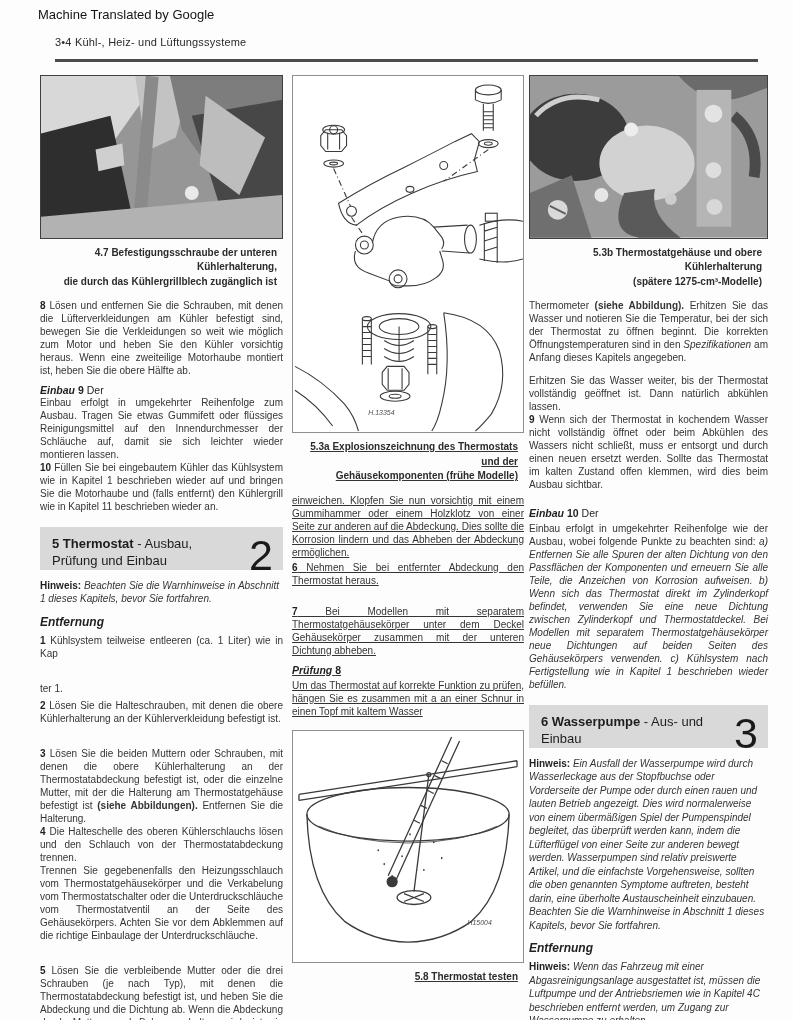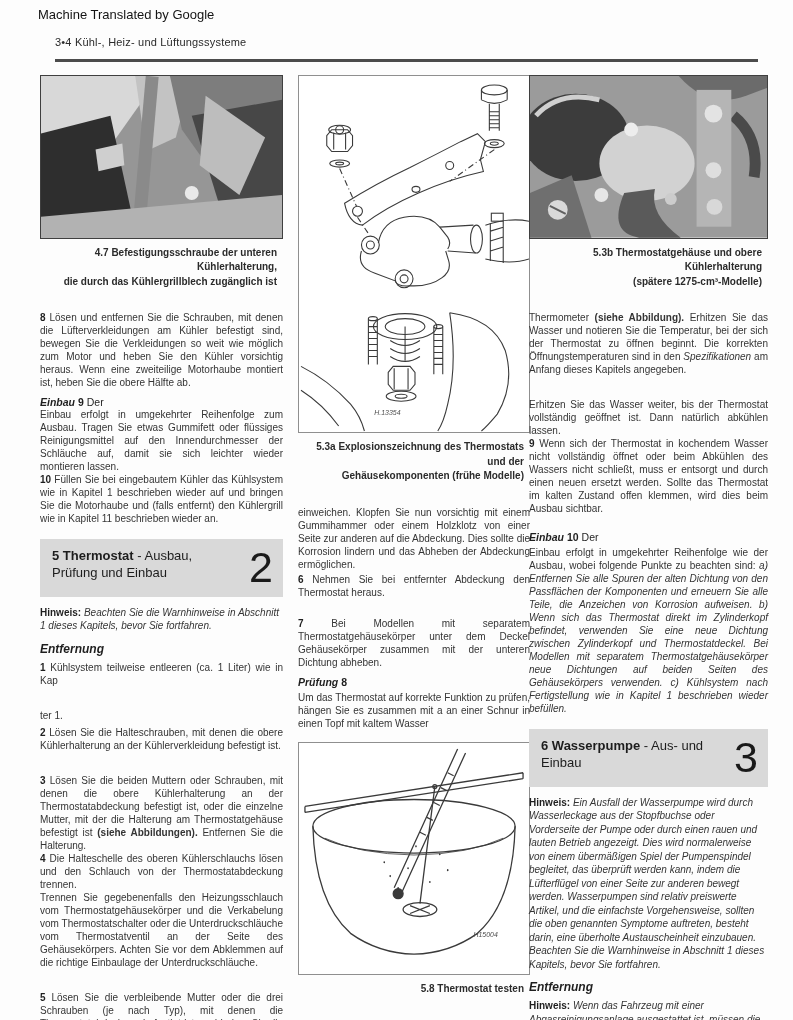--- a/index.html
+++ b/index.html
@@ -3,37 +3,37 @@
 <meta charset="utf-8">
 <style>
   html,body{margin:0;padding:0;background:#e8e8e8;}
   .page{position:relative;width:793px;height:1020px;background:#fdfdfd;
         font-family:"Liberation Sans",sans-serif;color:#343434;overflow:hidden;}
   .watermark{position:absolute;left:38px;top:7px;font-size:13px;color:#141414;text-align:center;}
   .pagehead{position:absolute;left:55px;top:36px;font-size:11px;color:#2a2a2a;letter-spacing:.2px;}
   .headrule{position:absolute;left:55px;top:59px;width:703px;height:3px;background:#4c4c4c;}
   .col{position:absolute;top:75px;}
   .col-left{left:40px;width:243px;}
-  .col-mid{left:298px;width:232px;}
+  .col-mid{left:292px;width:232px;text-decoration:underline;}
   .col-right{left:529px;width:239px;}
   .photo{width:100%;border:1px solid #3f3f3f;box-sizing:border-box;display:block;}
   .linefig{width:100%;border:1px solid #8f8f8f;box-sizing:border-box;display:block;background:#fff;}
   .caption{font-size:10px;font-weight:bold;text-align:right;color:#2b2b2b;line-height:1.45;margin:7px 6px 0 6px;}
   p.body{font-size:10px;line-height:13px;margin:0;text-align:justify;}
-  p.body.sp{margin-top:22px;}
+  p.body.sp{margin-top:10px;}
   p.body.sp2{margin-top:22px;}
   .pn{color:#1f1f1f;}
   p.runhead{font-size:10.5px;margin:7px 0 0 0;color:#1f1f1f;}
   p.runhead .rh-label{font-weight:bold;font-style:italic;}
   p.runhead .rh-num{font-weight:bold;}
   p.subhead{font-size:12px;font-weight:bold;font-style:italic;color:#1f1f1f;margin:9px 0 5px 0;}
   p.note{font-size:10px;line-height:13.5px;margin:9px 0 0 0;}
   p.note .notelabel{font-weight:bold;font-style:normal;color:#1f1f1f;}
   p.note i{}
-  .secbox{position:relative;background:#d9d9d9;margin-top:14px;padding:9px 10px 15px 12px;min-height:40px;box-sizing:border-box;}
+  .secbox{position:relative;background:#d9d9d9;margin-top:14px;padding:9px 10px 0 12px;min-height:40px;box-sizing:border-box;}
   .sectitle{font-size:13px;line-height:1.3;color:#1d1d1d;width:170px;}
   .sectitle b{font-weight:bold;}
   .secnum{position:absolute;right:10px;top:2px;font-size:43px;line-height:52px;color:#1a1a1a;}
   .figlabel{font-size:7px;fill:#4d4d4d;font-style:italic;}
 </style>
 </head>
 <body>
 
 <div class="page">
   <div class="watermark">Machine Translated by Google</div>

